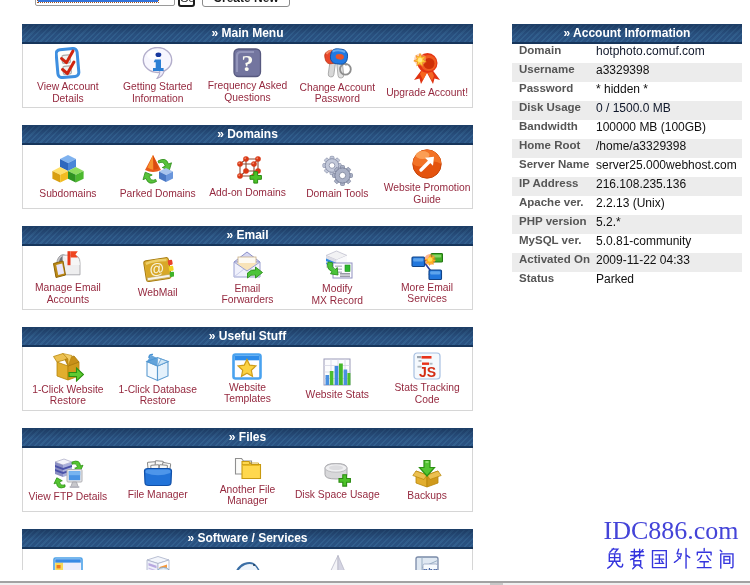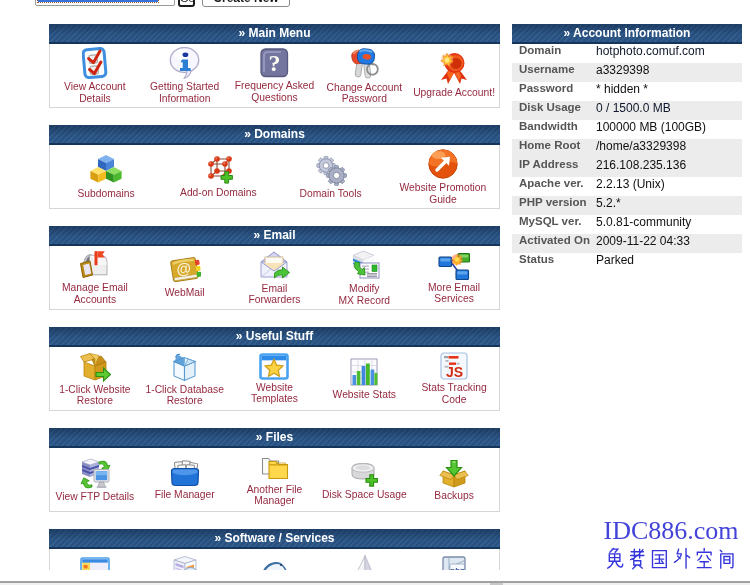--- a/index.html
+++ b/index.html
@@ -1,21 +1,21 @@
 <!DOCTYPE html>
 <html><head>
 <meta charset="utf-8">
 <style>
 *{margin:0;padding:0;box-sizing:border-box}
 html,body{width:750px;height:585px;overflow:hidden;background:#fff}
 body{font-family:"Liberation Sans",sans-serif;position:relative}
 .hd{height:20px;border-top:1px solid #1d3f68;border-bottom:2px solid #16355b;
  background:linear-gradient(180deg,rgba(9,24,50,.38),rgba(9,24,50,.05) 55%,rgba(9,24,50,0)),repeating-linear-gradient(135deg,#32608f 0,#32608f 1.5px,#2a5282 1.5px,#2a5282 4px);
  color:#fff;font-size:12px;font-weight:bold;text-align:center;line-height:17px}
-.sec{position:absolute;left:49px;width:451px}
+.sec{position:absolute;left:22px;width:451px}
 .bd{height:64px;border:1px solid #d6d6d6;border-top:none;background:#fff;display:flex}
 .it{flex:1;display:flex;flex-direction:column;align-items:center;justify-content:center}
 .ic{display:block}
 .lb{font-size:10.3px;line-height:11.5px;color:#95293f;text-align:center;margin-top:2px;white-space:nowrap}
 #bd-soft .it{justify-content:flex-start;padding-top:5px}
 #acct{position:absolute;left:512px;top:24px;width:230px}
 #acct .row{height:19px;display:flex;align-items:flex-start;font-size:12px}
 #acct .row.g{background:#ececec}
 #acct .k{width:84px;padding-left:7px;font-weight:bold;color:#555;font-size:11.5px}
 #acct .v{color:#101010}
@@ -110,20 +110,33 @@
           <polygon points="8.2,13 16.0,16.9 8.2,20.8 0.39999999999999947,16.9" fill="#ffe06a"></polygon>
           <polygon points="0.39999999999999947,16.9 8.2,20.8 8.2,28.6 0.39999999999999947,24.7" fill="#d99f10"></polygon>
           <polygon points="16.0,16.9 8.2,20.8 8.2,28.6 16.0,24.7" fill="#f2bc20"></polygon>
           <polygon points="23.8,13 31.6,16.9 23.8,20.8 16.0,16.9" fill="#8edd5e"></polygon>
           <polygon points="16.0,16.9 23.8,20.8 23.8,28.6 16.0,24.7" fill="#2f9421"></polygon>
           <polygon points="31.6,16.9 23.8,20.8 23.8,28.6 31.6,24.7" fill="#4cb92e"></polygon>
         </svg>
         <div class="lb">Subdomains</div>
       </div>
       <div class="it">
+        <svg class="ic" width="32" height="32" viewBox="0 0 32 32">
+<path d="M11 1 L3 16 Q11 20 19 16 Z" fill="#e85c1c"></path>
+<path d="M11 1 L5.5 13.5 Q8.5 15.5 11 15.8 Z" fill="#f6922e"></path>
+<path d="M11 1 L16.5 14 Q14 15.5 12 15.8 Z" fill="#d94c10"></path>
+<path d="M17.5 8.5 q8 -4.5 10.5 3 l3 -1.2 -2.2 7.5 -7 -2.8 3 -1.4 q-1.8 -5.5 -6.5 -3 z" fill="#56c23a" stroke="#2c8a18" stroke-width="0.8" transform="translate(-1.5 -1.5)"></path>
+<path d="M14.5 27.5 q-8 4.5 -10.5 -3 l-3 1.2 2.2 -7.5 7 2.8 -3 1.4 q1.8 5.5 6.5 3 z" fill="#56c23a" stroke="#2c8a18" stroke-width="0.8"></path>
+<polygon points="24,14 31,17.5 24,21 17,17.5" fill="#a7c4ee"></polygon>
+          <polygon points="17,17.5 24,21 24,28 17,24.5" fill="#4a78c4"></polygon>
+          <polygon points="31,17.5 24,21 24,28 31,24.5" fill="#6a96dc"></polygon>
+        </svg>
+        <div class="lb">Parked Domains</div>
+      </div>
+      <div class="it">
         <svg class="ic" width="31" height="31" viewBox="0 0 31 31">
 <g stroke="#8a4a34" stroke-width="1.1" fill="none">
 <path d="M8 10 L22 10 L22 22 L8 22 Z M8 10 L14 5 L26 5 L22 10 M26 5 L26 17 L22 22 M8 22 L14 17 L26 17 M14 5 L14 17"></path>
 </g>
 <g fill="#d93815">
 <circle cx="8" cy="10" r="2.8"></circle>
             <circle cx="22" cy="10" r="2.8"></circle>
             <circle cx="14" cy="5" r="2.8"></circle>
             <circle cx="26" cy="5" r="2.8"></circle>
 <circle cx="8" cy="22" r="2.8"></circle>
@@ -469,20 +482,24 @@
       <span class="k">Disk Usage</span>
       <span class="v m">0 / 1500.0 MB</span>
     </div>
  <div class="row">
       <span class="k">Bandwidth</span>
       <span class="v">100000 MB (100GB)</span>
     </div>
  <div class="row g">
       <span class="k">Home Root</span>
       <span class="v">/home/a3329398</span>
+    </div>
+ <div class="row">
+      <span class="k">Server Name</span>
+      <span class="v">server25.000webhost.com</span>
     </div>
  <div class="row g">
       <span class="k">IP Address</span>
       <span class="v">216.108.235.136</span>
     </div>
  <div class="row">
       <span class="k">Apache ver.</span>
       <span class="v">2.2.13 (Unix)</span>
     </div>
  <div class="row g">

